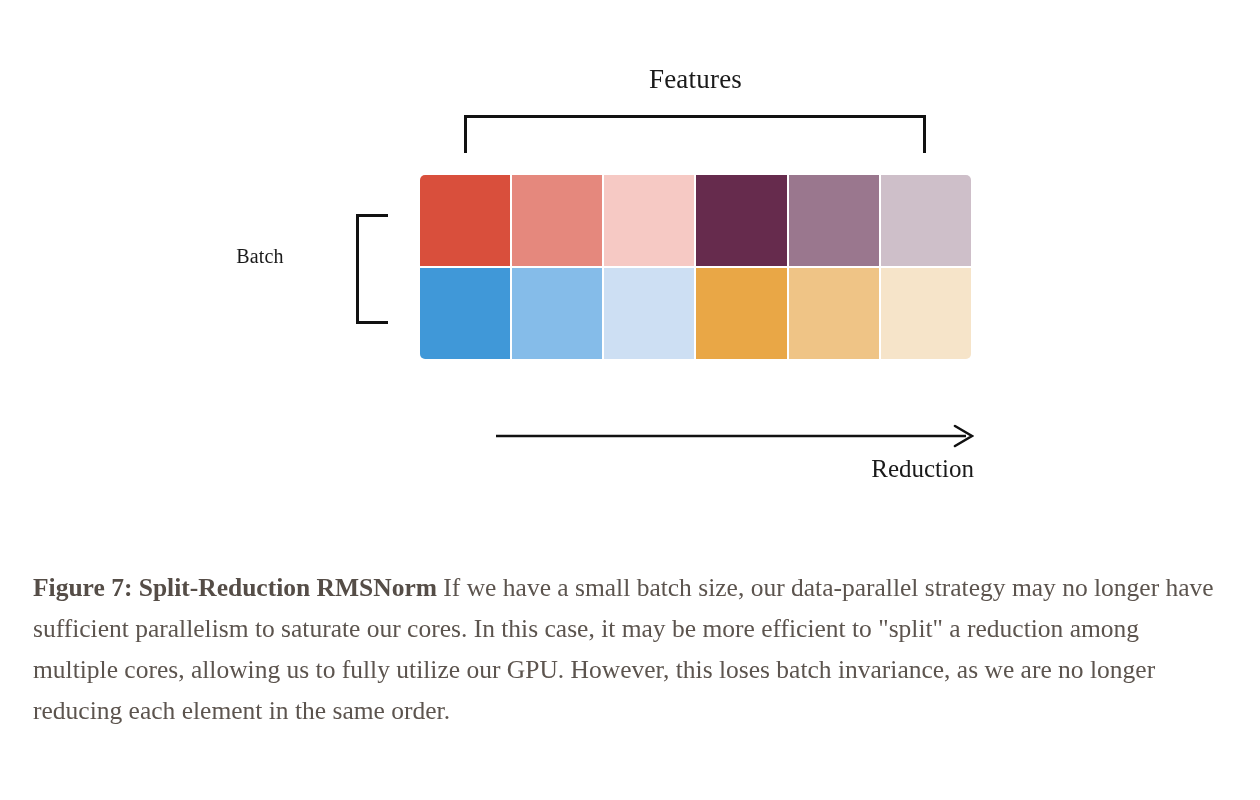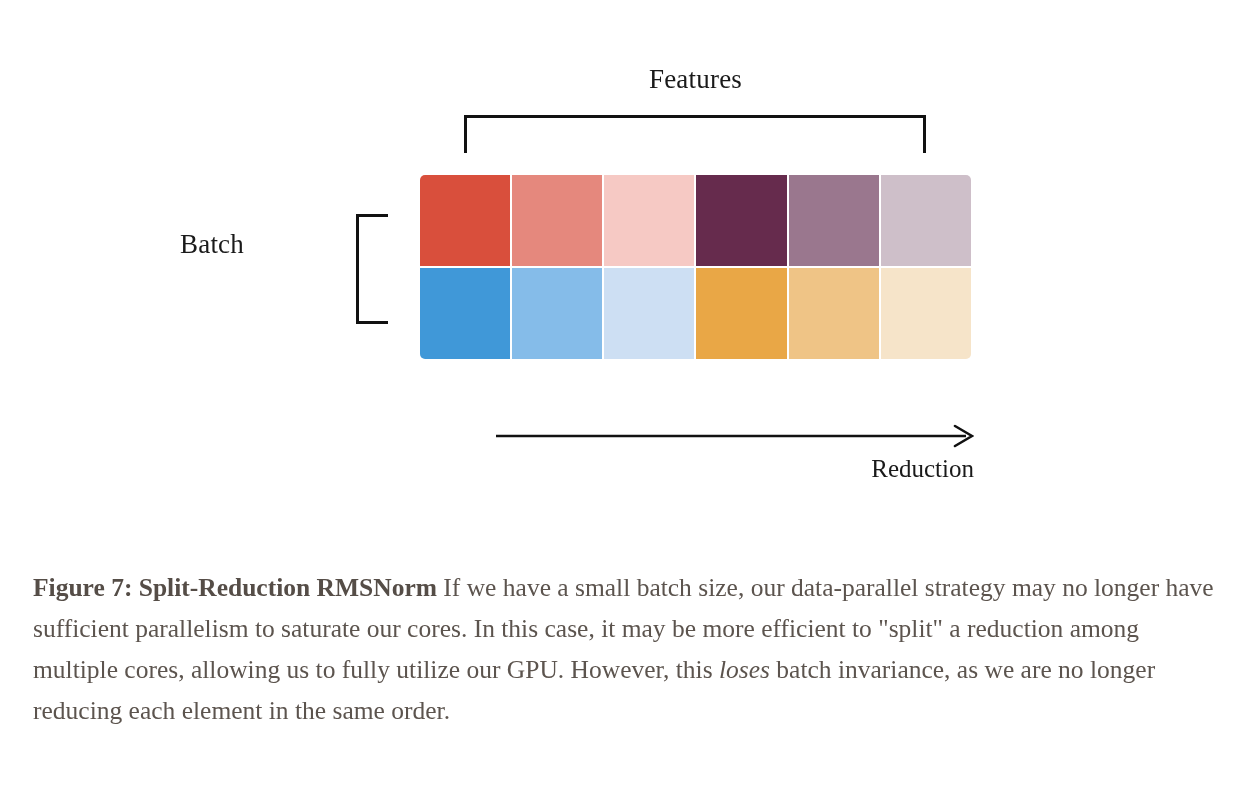--- a/index.html
+++ b/index.html
@@ -46,24 +46,24 @@
     border-top: 3px solid #111111;
     border-left: 3px solid #111111;
     border-right: 3px solid #111111;
     box-sizing: border-box;
   }
 
   
   #batch-label {
     position: absolute;
     left: 180px;
-    top: 228px;
+    top: 244px;
     width: 160px;
-    text-align: left;
-    font-size: 27px;
+    text-align: center;
+    font-size: 20px;
     color: #1a1a1a;
     line-height: 1.2;
     letter-spacing: 0.2px;
   }
   #batch-bracket {
     position: absolute;
     left: 356px;
     top: 214px;
     width: 32px;
     height: 110px;
@@ -119,21 +119,20 @@
     font-size: 25.5px;
     line-height: 41px;
     color: #5c544e;
     text-align: left;
   }
   #caption .cap-bold {
     font-weight: bold;
     color: #554d47;
   }
   #caption .cap-italic {
-    font-style: italic;
   }
 </style>
 </head>
 <body>
 
 <div id="figure-area">
 
   <div id="features-label">Features</div>
 
   <div id="features-bracket"></div>

